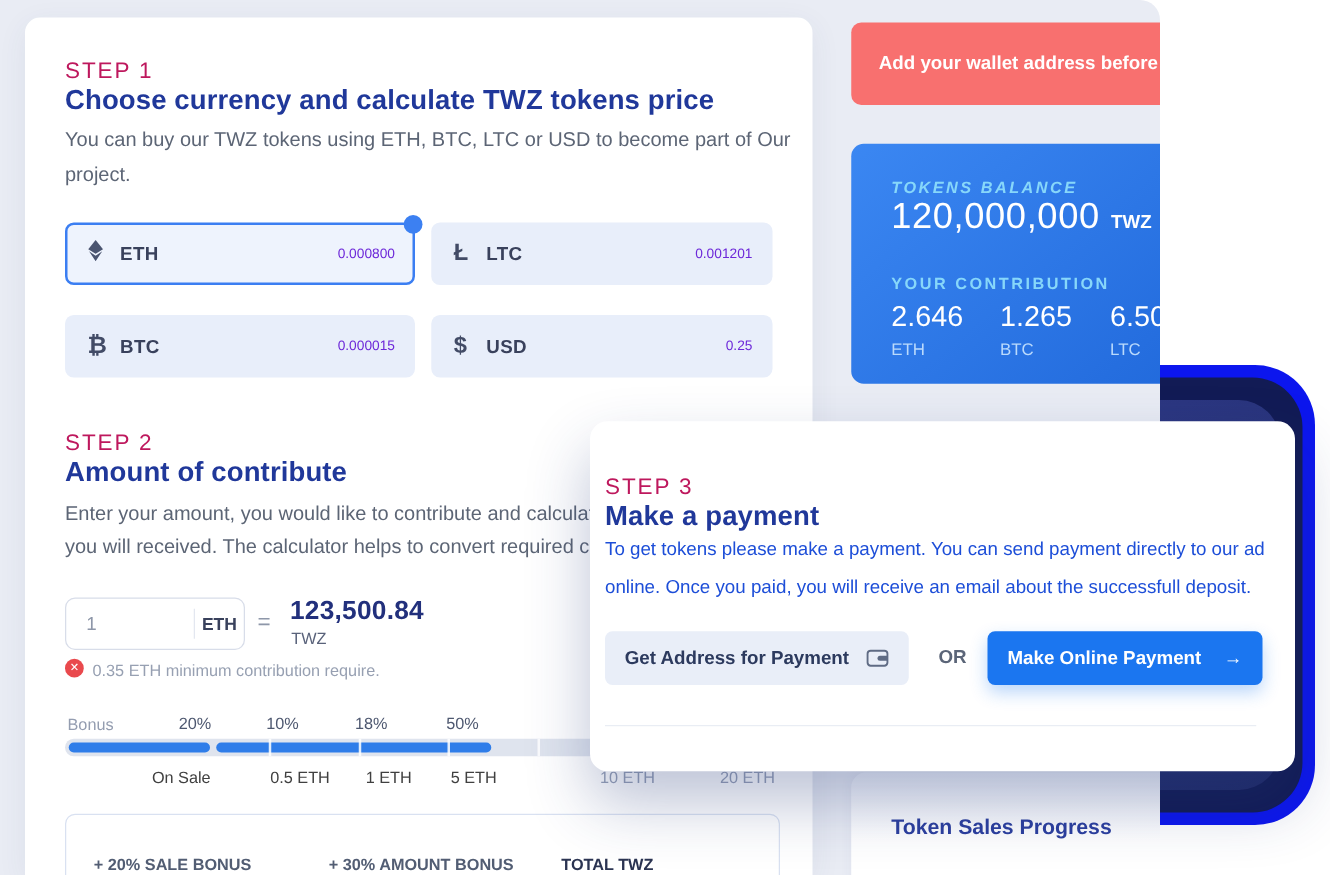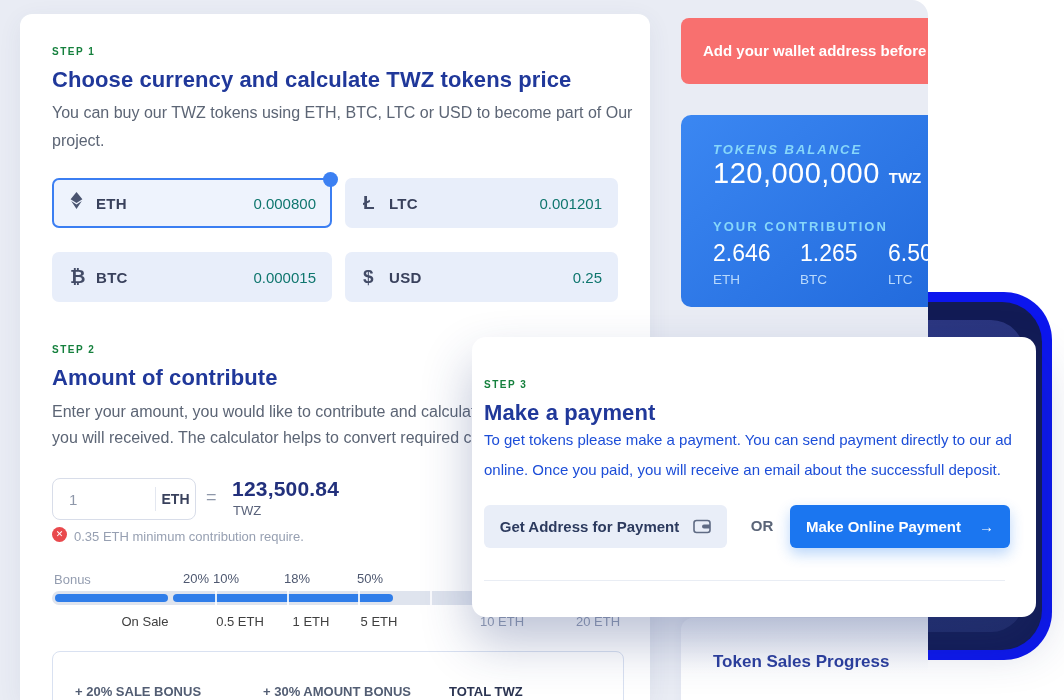--- a/index.html
+++ b/index.html
@@ -15,32 +15,32 @@
   .navy-card{left:800px;top:292px;width:252px;height:368px;background:#0c16ee;border-radius:48px;z-index:1;}
   .navy-inner{position:absolute;inset:10px;background:#121b55;border-radius:40px;}
   .navy-inner2{position:absolute;inset:18px;background:linear-gradient(155deg,#2d3884 0%,#1f2a68 100%);border-radius:33px;}
 
   .panel{left:0;top:0;width:928px;height:700px;background:#e9ecf4;border-radius:0 16px 0 0;overflow:hidden;z-index:2;}
 
   .main-card{left:20px;top:14px;width:630px;height:686px;background:#ffffff;border-radius:12px 12px 0 0;
     box-shadow:0 6px 24px rgba(50,70,120,.07);}
 
   
-  .step-label{font-size:10px;font-weight:bold;color:#15803d;letter-spacing:1.5px;}
+  .step-label{font-size:18px;font-weight:normal;color:#be185d;letter-spacing:1.5px;}
   .section-title{font-size:22px;font-weight:bold;color:#20389a;letter-spacing:.1px;}
   .para{font-size:16px;color:#5c6575;white-space:nowrap;}
   .para-sm{font-size:15px;color:#1d4ed8;white-space:nowrap;}
 
   
   .cur-btn{display:flex;align-items:center;background:#e8eefa;border-radius:7px;height:50px;box-sizing:border-box;
     padding:0 16px 0 18px;cursor:pointer;}
   .cur-btn.selected{background:#eef3fd;border:2px solid #3b7ef2;padding:0 14px 0 16px;}
   .cur-icon{width:26px;font-size:19px;font-weight:bold;color:#424b66;}
   .cur-code{font-size:15px;font-weight:bold;color:#39415c;letter-spacing:.3px;}
-  .cur-val{margin-left:auto;font-size:15px;color:#0f766e;}
+  .cur-val{margin-left:auto;font-size:11px;color:#6d28d9;}
   .sel-dot{position:absolute;top:-8px;right:-8px;width:15px;height:15px;border-radius:50%;background:#3c80f2;}
 
   
   .amount-box{left:52px;top:478px;width:144px;height:42px;border:1.5px solid #d8dde9;border-radius:8px;
     background:#fff;display:flex;align-items:center;box-sizing:border-box;}
   .amount-box input{border:none;outline:none;width:86px;padding:0 0 0 16px;font-size:15px;color:#8e97a9;
     font-family:inherit;background:transparent;}
   .amount-unit{width:46px;text-align:center;font-size:14px;font-weight:bold;color:#39415c;
     border-left:1px solid #e3e7f0;line-height:24px;}
   .equals{font-size:18px;color:#8e97a9;}
@@ -149,21 +149,21 @@
     <span class="amount-unit">ETH</span>
   </div>
   <div class="abs equals" style="left:206px;top:487px;">=</div>
   <div class="abs result-num" style="left:232px;top:477px;">123,500.84</div>
   <div class="abs result-unit" style="left:233px;top:503px;">TWZ</div>
 
   <div class="abs err-icon" style="left:52px;top:527px;">✕</div>
   <div class="abs err-text" style="left:74px;top:529px;">0.35 ETH minimum contribution require.</div>
 
   <div class="abs bonus-label" style="left:54px;top:572px;">Bonus</div>
-  <div class="abs pct" style="left:156px;top:571px;margin-left:40px;">20%</div>
+  <div class="abs pct" style="left:156px;top:571px;">20%</div>
   <div class="abs pct" style="left:226px;top:571px;">10%</div>
   <div class="abs pct" style="left:297px;top:571px;">18%</div>
   <div class="abs pct" style="left:370px;top:571px;">50%</div>
 
   <div class="abs track">
     <div class="fill" style="left:3px;width:113px;"></div>
     <div class="fill" style="left:121px;width:220px;"></div>
     <div class="tick" style="left:163px;"></div>
     <div class="tick" style="left:235px;"></div>
     <div class="tick" style="left:306px;"></div>

